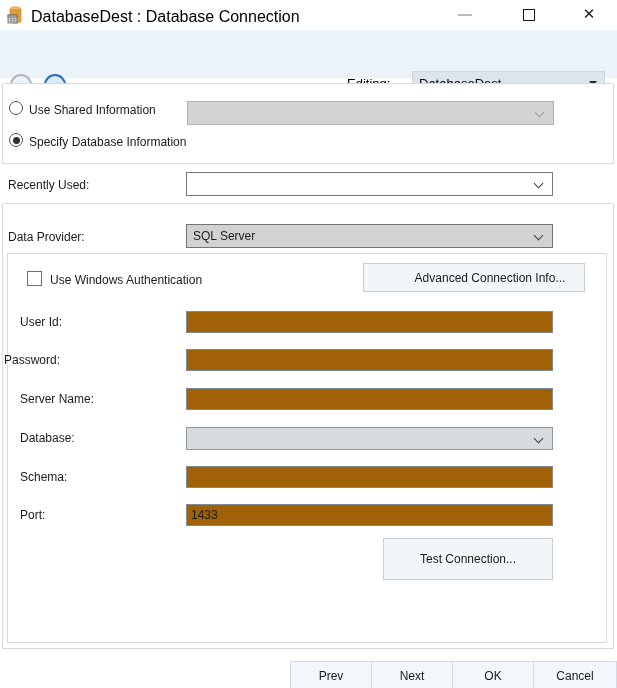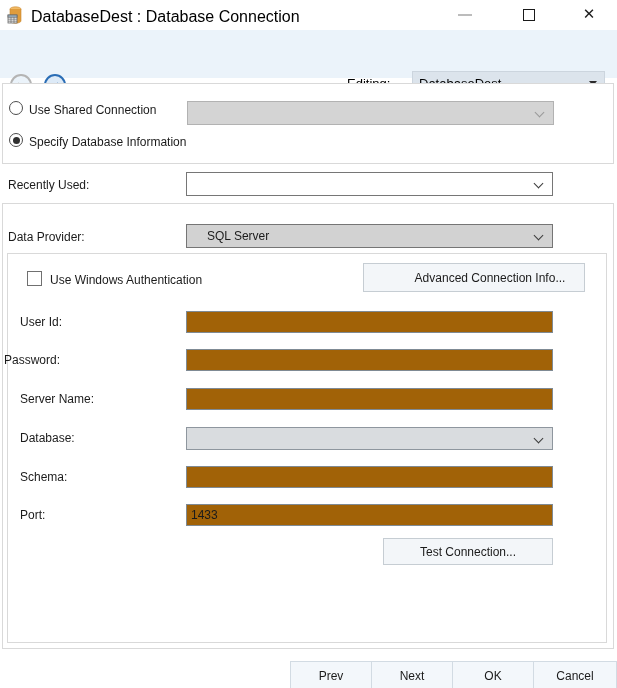--- a/index.html
+++ b/index.html
@@ -40,21 +40,21 @@
   .box-inner { left:7px; top:253px; width:600px; height:390px; }
 
   
   .radio { width:14px; height:14px; border:1px solid #4d4d4d; border-radius:50%; background:#fff;
            display:flex; align-items:center; justify-content:center; }
   .radio.sel::after { content:""; width:7px; height:7px; border-radius:50%; background:#2f2f2f; }
   .checkbox { width:15px; height:15px; border:1px solid #707070; background:#fff; }
   .lbl { white-space:nowrap; color:#1b1b1b; }
 
   
-  .combo { height:24px; display:flex; align-items:center; padding-left:20px; position:absolute; }
+  .combo { height:24px; display:flex; align-items:center; padding-left:6px; position:absolute; }
   .combo .chev { position:absolute; right:10px; top:7px; width:7px; height:7px;
                  border-right:1.4px solid #3c3c3c; border-bottom:1.4px solid #3c3c3c; transform:rotate(45deg); }
   .combo.disabled { background:#d4d4d4; border:1px solid #b2b2b2; }
   .combo.disabled .chev { border-color:#9a9a9a; }
   .combo.white { background:#ffffff; border:1px solid #767676; }
   .combo.gray  { background:#d2d2d2; border:1px solid #757575; }
   .combo.lightgray { background:#d9dcdf; border:1px solid #8e969e; }
   .field-input { position:absolute; width:367px; height:22px; background:#a16207; border:1px solid #7f8a94;
                  font-family:"Liberation Sans",sans-serif; font-size:12px; color:#1b1b1b; padding:0 4px; }
 
@@ -89,21 +89,21 @@
   <div class="abs nav-caret"></div>
   <div class="abs editing-label">Editing:</div>
   <div class="abs editing-combo">
     <span>DatabaseDest</span>
     <span class="tri"></span>
   </div>
 </div>
 
 <div class="abs groupbox box-mode">
   <div class="abs radio" style="left:6px; top:17px;"></div>
-  <div class="abs lbl" style="left:26px; top:19px;">Use Shared Connection</div>
+  <div class="abs lbl" style="left:26px; top:19px;">Use Shared Information</div>
   <div class="combo disabled" style="left:184px; top:17px; width:367px;">
     <span></span>
     <span class="chev"></span>
   </div>
   <div class="abs radio sel" style="left:6px; top:49px;"></div>
   <div class="abs lbl" style="left:26px; top:51px;">Specify Database Information</div>
 </div>
 
 <div class="abs lbl" style="left:8px; top:178px;">Recently Used:</div>
 <div class="combo white" style="left:186px; top:172px; width:367px;">
@@ -138,18 +138,18 @@
   <span></span>
   <span class="chev"></span>
 </div>
 
 <div class="abs lbl" style="left:20px; top:470px;">Schema:</div>
 <input class="field-input" style="left: 186px; top: 466px;" value="">
 
 <div class="abs lbl" style="left:20px; top:508px;">Port:</div>
 <input class="field-input" style="left: 186px; top: 504px;" value="1433">
 
-<div class="flatbtn" style="left:383px; top:538px; width:170px; height:27px;">Test Connection...</div>
+<div class="flatbtn" style="left:383px; top:538px; width:170px; height:42px;">Test Connection...</div>
 
 <div class="footer-btn" style="left:290px;">Prev</div>
 <div class="footer-btn" style="left:371px;">Next</div>
 <div class="footer-btn" style="left:452px;">OK</div>
 <div class="footer-btn" style="left:533px; width:84px;">Cancel</div>
 
 </body></html>

